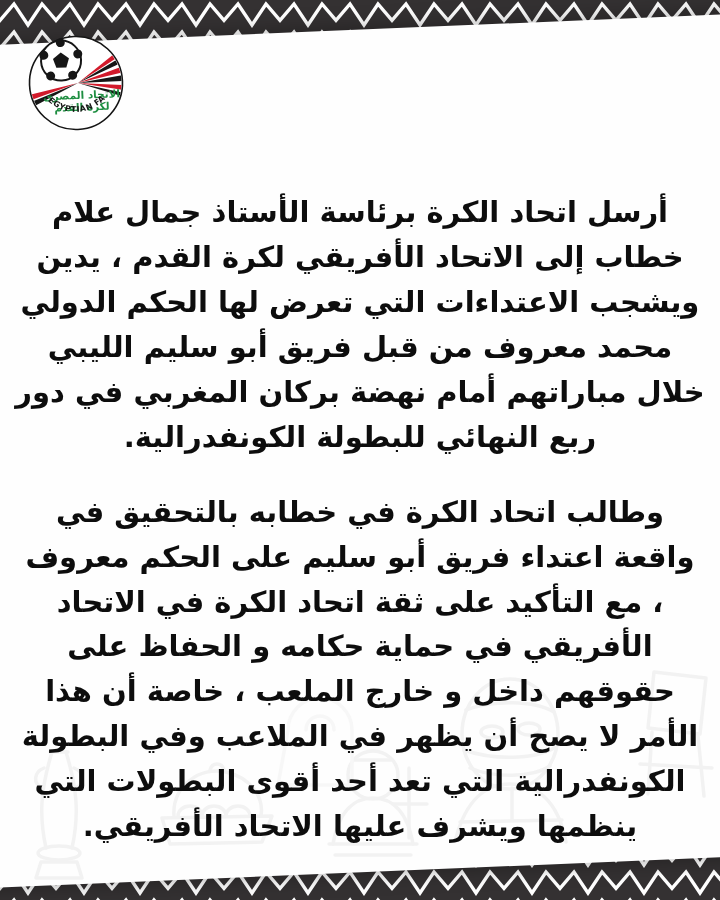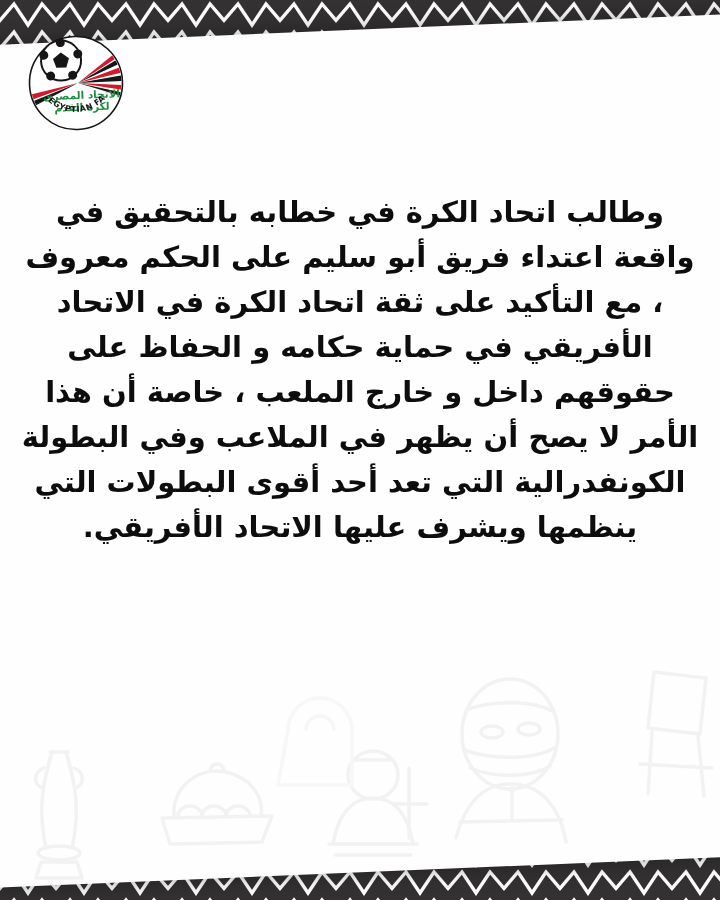--- a/index.html
+++ b/index.html
@@ -147,16 +147,17 @@
 
     <text x="55" y="66" text-anchor="middle" font-size="10.5" font-weight="bold" fill="#1e8e41">الاتحاد المصرى</text>
     <text x="55" y="78" text-anchor="middle" font-size="10.5" font-weight="bold" fill="#1e8e41">لكرة القدم</text>
 
     <text font-size="8" font-weight="bold" fill="#161616" letter-spacing="0.5">
       <textPath href="#fa-arc" startOffset="50%" text-anchor="middle">EGYPTIAN FA</textPath>
     </text>
   </svg>
 
   <div class="announcement" dir="rtl">
+    <p>أرسل اتحاد الكرة برئاسة الأستاذ جمال علام خطاب إلى الاتحاد الأفريقي لكرة القدم ، يدين ويشجب الاعتداءات التي تعرض لها الحكم الدولي محمد معروف من قبل فريق أبو سليم الليبي خلال مباراتهم أمام نهضة بركان المغربي في دور ربع النهائي للبطولة الكونفدرالية.</p>
     <p>وطالب اتحاد الكرة في خطابه بالتحقيق في واقعة اعتداء فريق أبو سليم على الحكم معروف ، مع التأكيد على ثقة اتحاد الكرة في الاتحاد الأفريقي في حماية حكامه و الحفاظ على حقوقهم داخل و خارج الملعب ، خاصة أن هذا الأمر لا يصح أن يظهر في الملاعب وفي البطولة الكونفدرالية التي تعد أحد أقوى البطولات التي ينظمها ويشرف عليها الاتحاد الأفريقي.</p>
   </div>
 
 </div>
 
 </body></html>

